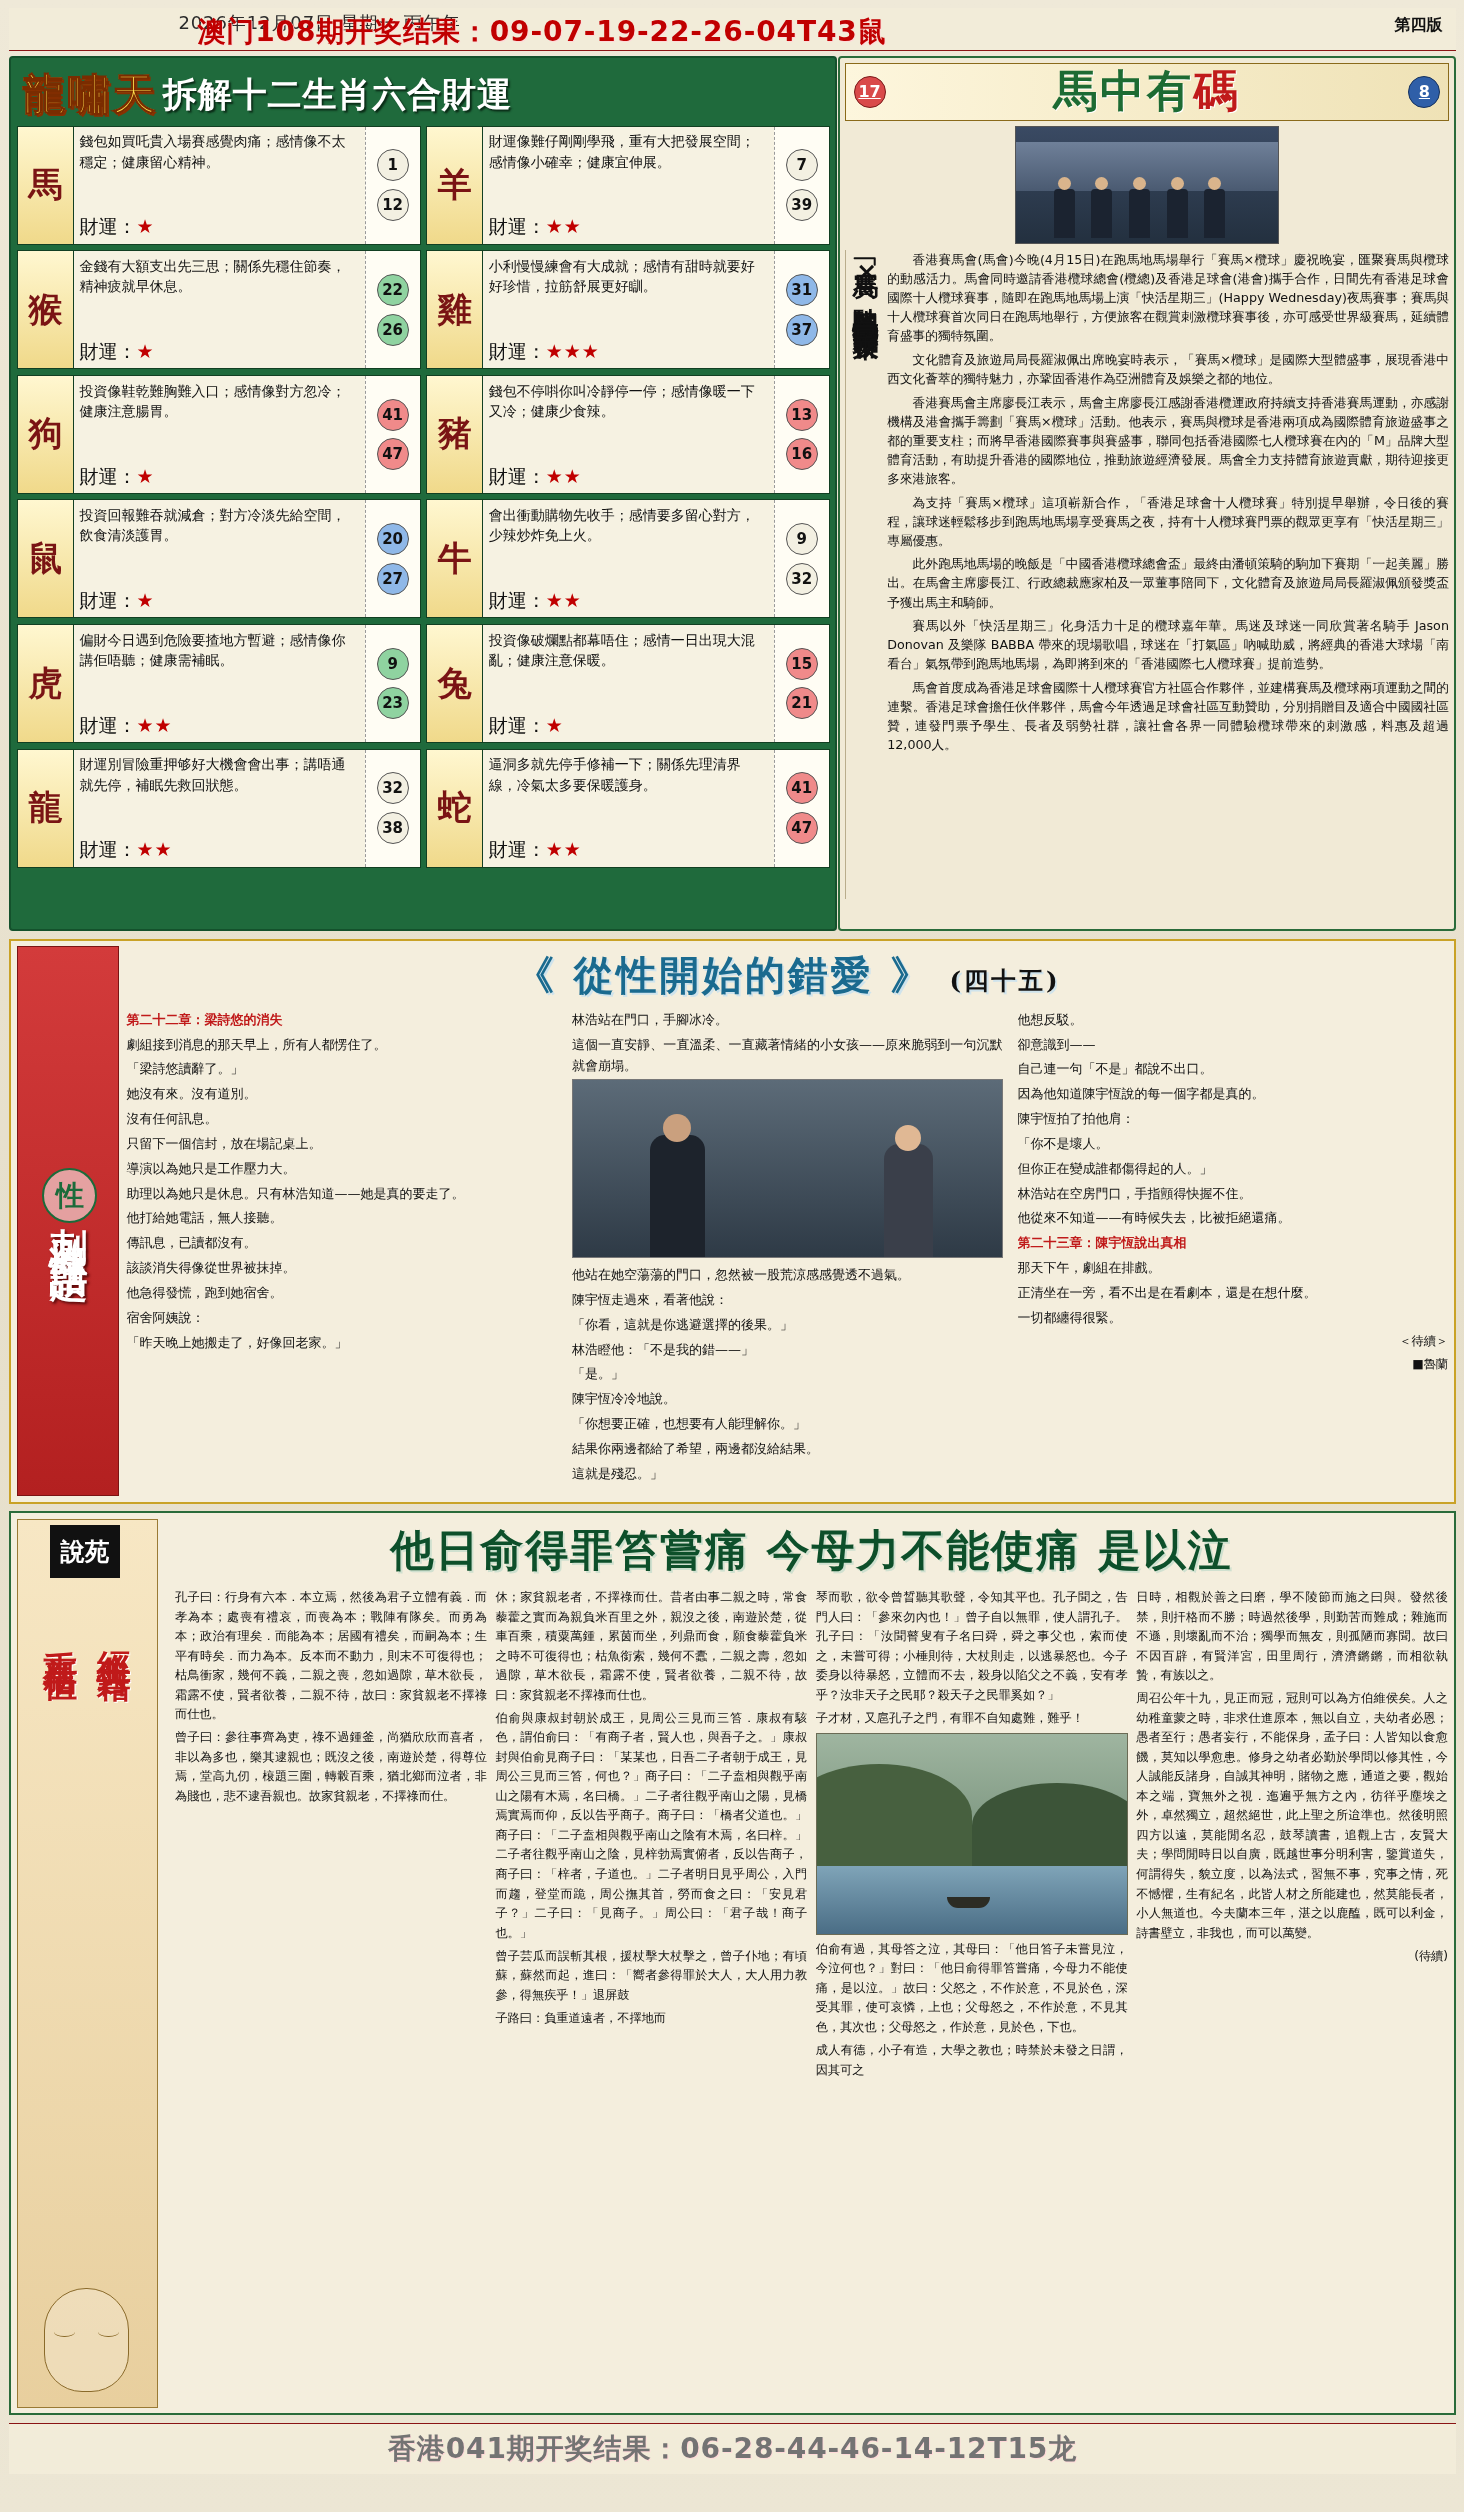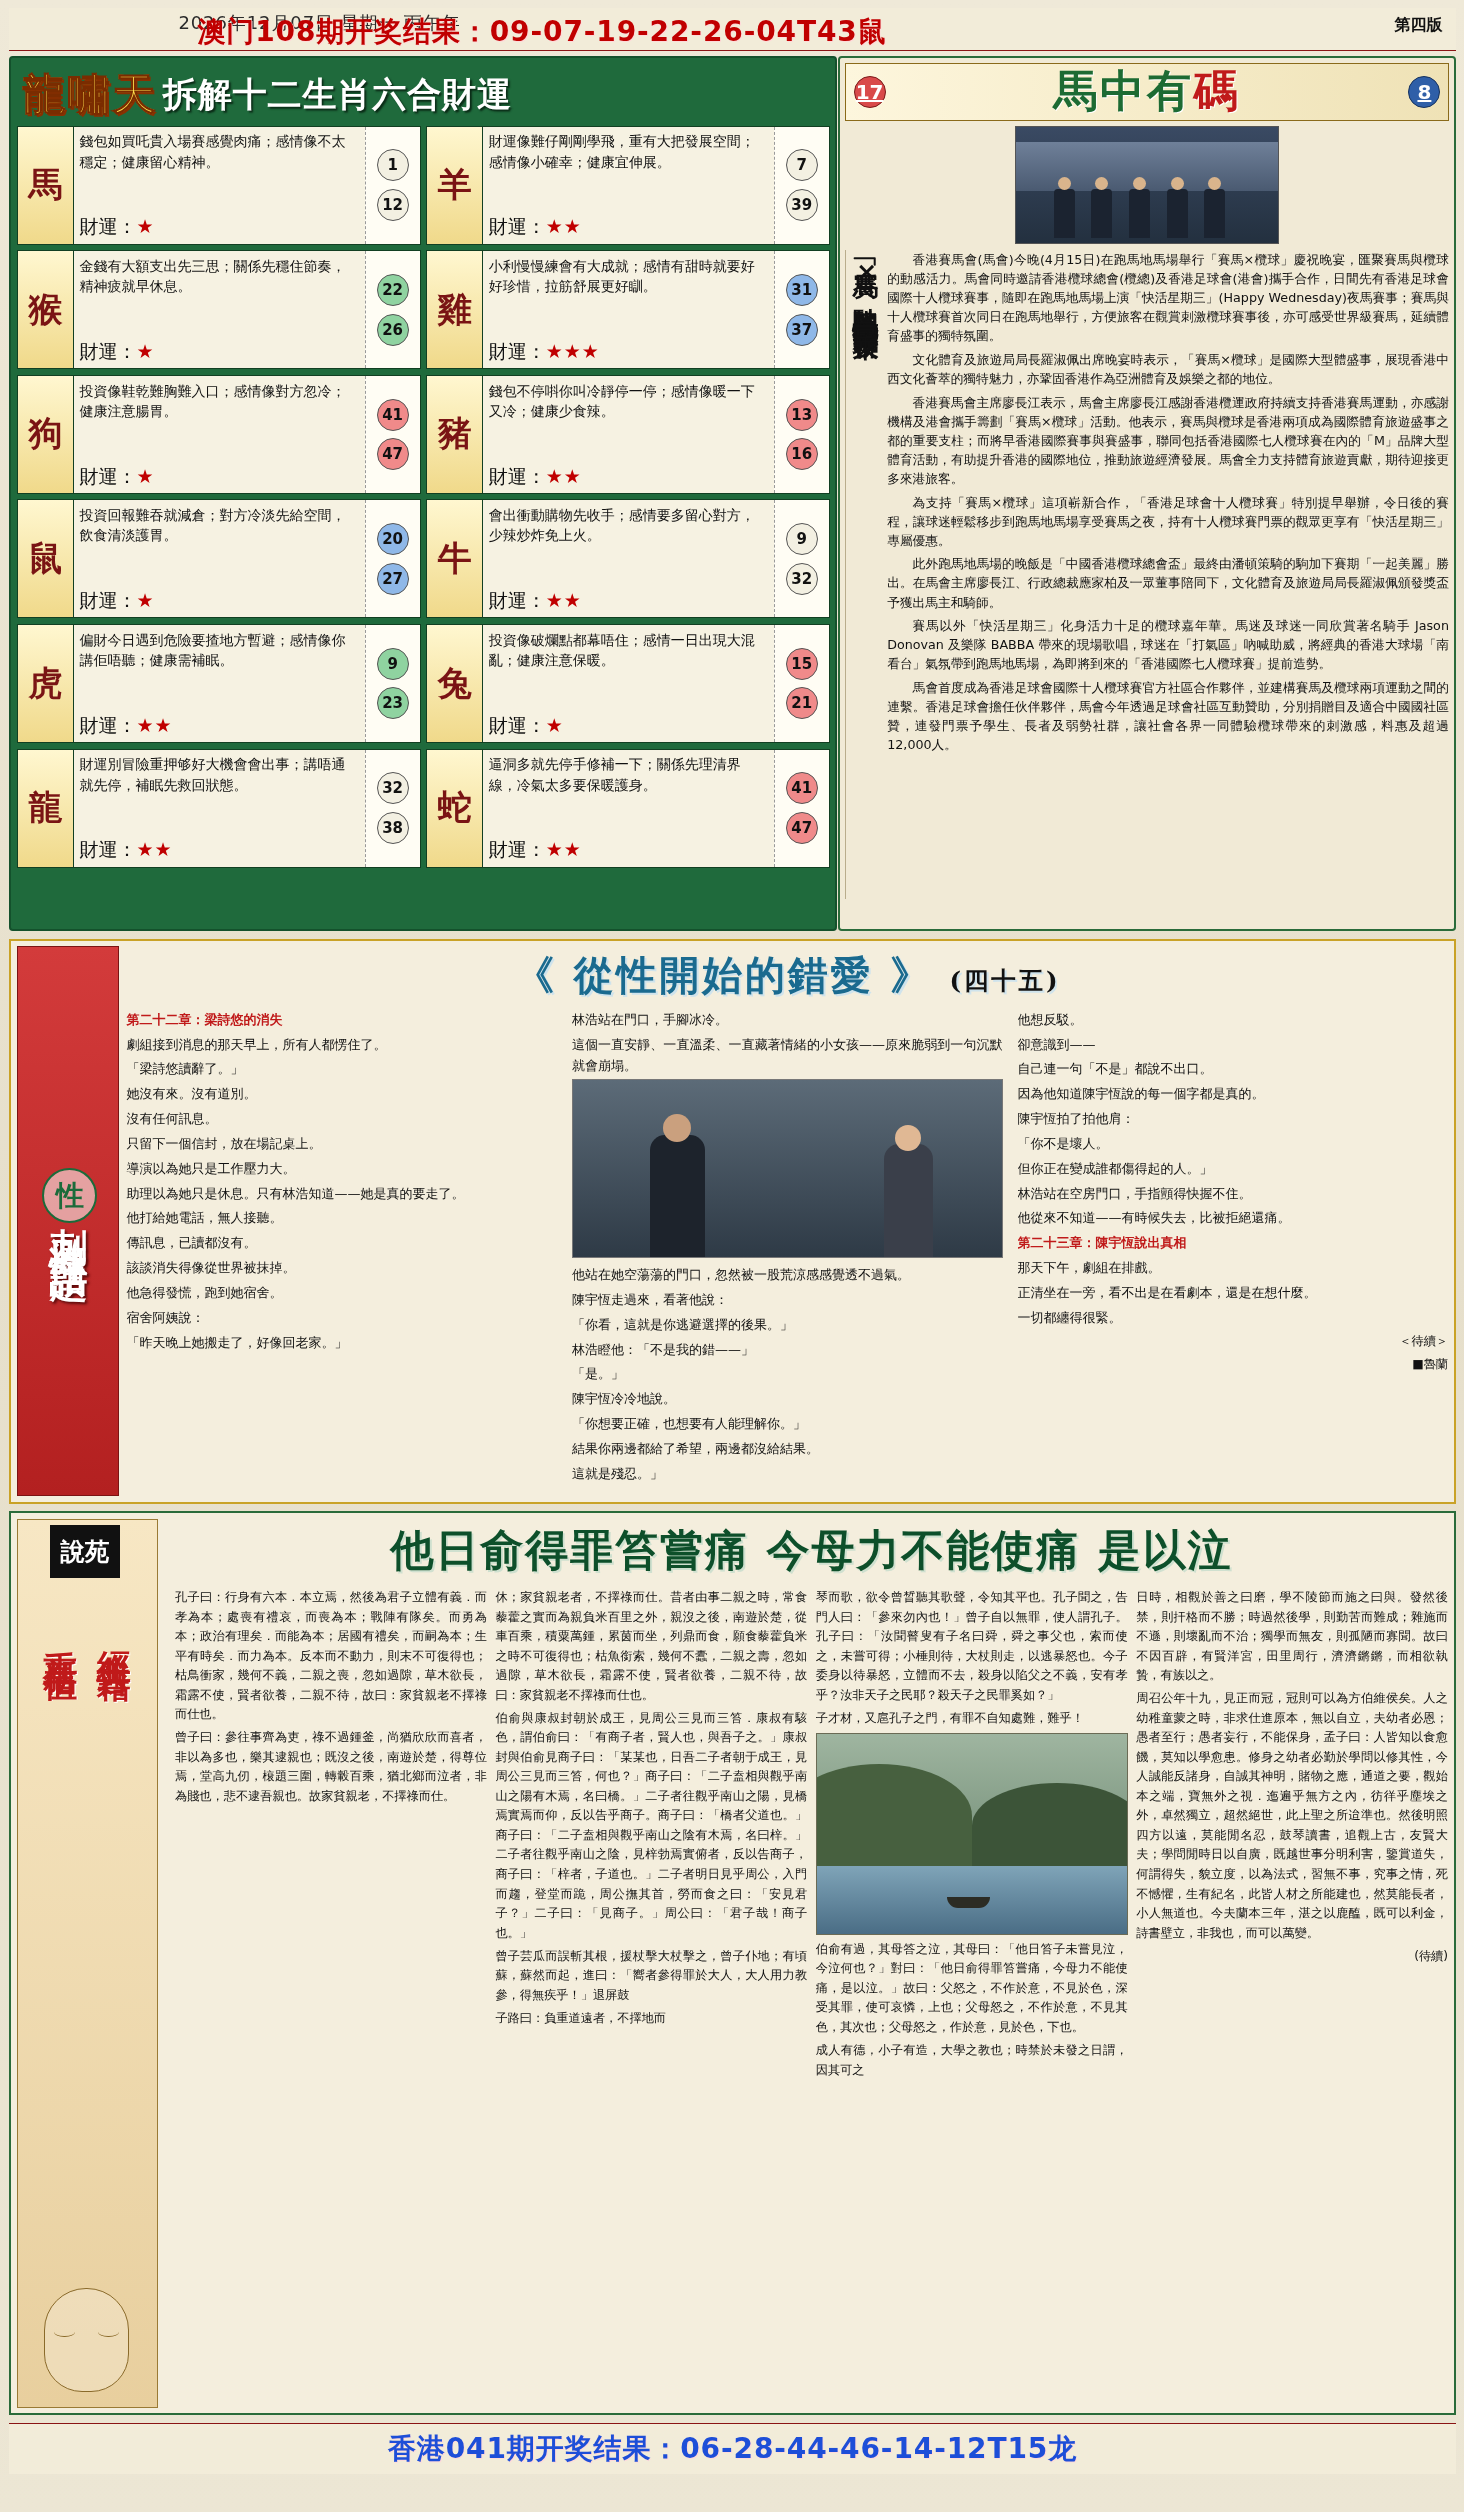--- a/index.html
+++ b/index.html
@@ -169,21 +169,21 @@
     justify-content: space-between;
     height: 58px;
     background: linear-gradient(90deg,#fdf6dd,#efe2b6);
     border: 1.9px solid #8a6a1a;
     padding: 0 7.5px;
   }
   .hp-badge {
     width: 32px; height: 32px; border-radius: 50%;
     background: #d94a4a; color: #fff;
     display: flex; align-items: center; justify-content: center;
-    font-size: 20px; font-weight: bold;
+    font-size: 16px; font-weight: bold;
     border: 1.9px solid #7a1a1a;
     text-decoration: underline;
   }
   .hp-badge.blue { background: #2f5fa8; border-color:#16325e; }
   .hp-title {
     font-size: 44px; font-weight: bold;
     color: #1d6b33;
     font-family: "DejaVu Serif", serif;
     letter-spacing: 2.8px;
     text-shadow: 0.9px 0.9px 0 #fff;
@@ -444,21 +444,21 @@
     height: 51px;
     background: #f2ecd9;
     border-top: 1.9px solid #8a1414;
     display: flex;
     align-items: center;
     justify-content: center;
   }
   .bottom-result {
     font-size: 28px;
     font-weight: bold;
-    color: #1d4ed8;
+    color: #737373;
     letter-spacing: 0.9px;
     text-shadow: 0.9px 0.9px 0 #ffd9d9;
   }
 </style>
 </head>
 <body>
 
 <div class="page">
 
   <div class="top-banner">

